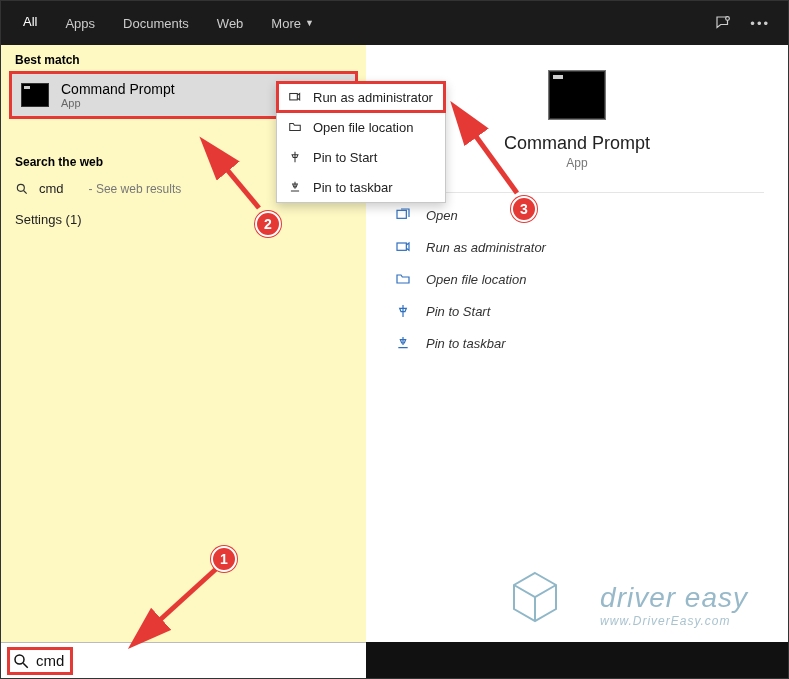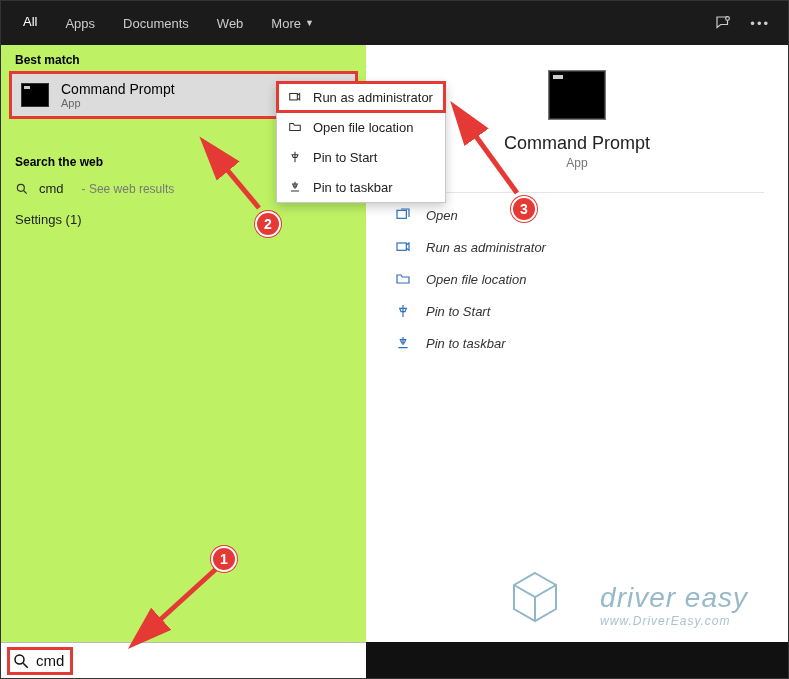--- a/index.html
+++ b/index.html
@@ -4,31 +4,31 @@
 <style>
   * { box-sizing: border-box; margin: 0; padding: 0; font-family: "Segoe UI", Arial, sans-serif; }
   body { width: 789px; height: 679px; background: #f2f2f2; position: relative; overflow: hidden; border:1px solid #333;}
   .topbar { height: 44px; background: #1b1b1b; display: flex; align-items: center; padding: 0 8px; color: #ddd; font-size: 13px; position: relative;}
   .tab { padding: 0 14px; height: 60px; display: flex; align-items: center; cursor: pointer; color:#ccc;}
   .tab.active { color: #fff; border-bottom: 3px solid #2f8fe0; }
   .tab .chev { margin-left:4px; font-size:9px;}
   .topbar-right { margin-left:auto; display:flex; align-items:center; gap:18px; padding-right:10px; color:#ccc;}
   .topbar-right .dots{letter-spacing:2px;}
   .body-area { position:absolute; top:44px; left:0; right:0; bottom:36px; display:flex;}
-  .left-pane { width:365px; background:#bef264; display:flex; flex-direction:column; font-size:13px; color:#222; position:relative;}
+  .left-pane { width:365px; background:#fef9c3; display:flex; flex-direction:column; font-size:13px; color:#222; position:relative;}
   .section-label { padding:8px 14px 6px; font-size:12px; font-weight:600; color:#000;}
   .best-match-item { margin:0 10px; padding:8px 10px; background:#dcdcdc; display:flex; align-items:center; gap:12px; position:relative;}
   .cmd-thumb { width:28px; height:24px; background:#000; border:1px solid #333; position:relative;}
   .cmd-thumb::after{ content:""; position:absolute; top:2px; left:2px; width:6px; height:3px; background:#ccc;}
   .bm-title { font-size:14px; color:#000;}
   .bm-sub { font-size:11px; color:#666;}
   .red-outline { outline:3px solid #e53935; outline-offset:-1px;}
   .web-row { padding:6px 14px; display:flex; align-items:center; gap:10px;}
   .web-row .mag { width:14px; height:14px; display:inline-block;}
-  .web-sub{color:#777; font-size:12px; margin-left:8px;}
+  .web-sub{color:#777; font-size:12px; margin-left:15px;}
   .settings-row{ padding:10px 14px; font-size:13px; font-weight:400;}
   .context-menu { position:absolute; left:275px; top:80px; width:170px; background:#fff; border:1px solid #c8c8c8; box-shadow:0 4px 10px rgba(0,0,0,0.2); font-size:13px; z-index:20;}
   .cm-item { display:flex; align-items:center; gap:10px; padding:7px 10px; cursor:pointer; color:#222;}
   .cm-item .ic{ width:16px; height:16px; display:flex; align-items:center; justify-content:center; color:#444;}
   .cm-item.hl{ outline:3px solid #e53935; outline-offset:-2px;}
   .right-pane { flex:1; background:#fff; padding:18px 24px; position:relative; font-size:14px;}
   .preview-icon-wrap { display:flex; justify-content:center; padding-top:8px;}
   .preview-icon { width:56px; height:48px; background:#000; border:1px solid #333; box-shadow:0 0 0 1px #777; position:relative;}
   .preview-icon::after{ content:""; position:absolute; top:3px; left:3px; width:10px; height:4px; background:#ccc;}
   .preview-title { text-align:center; margin-top:14px; font-size:18px; color:#222;}

